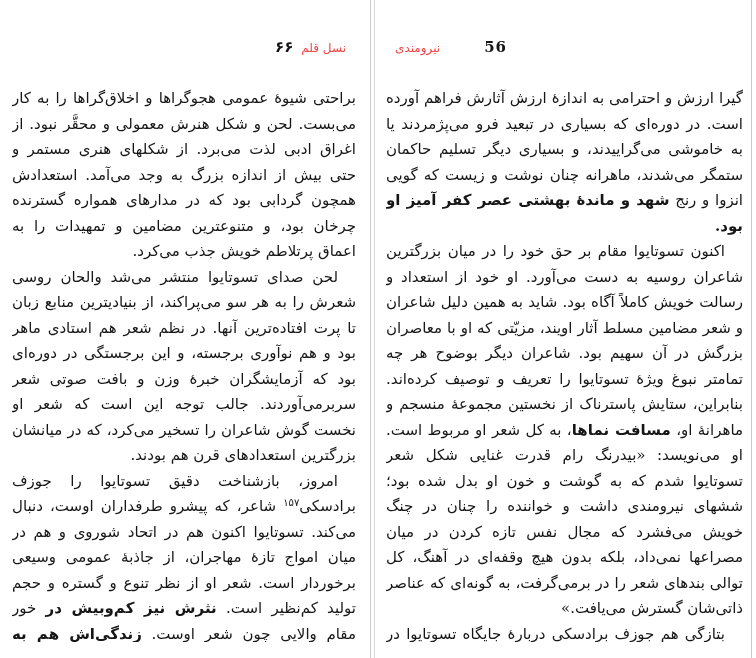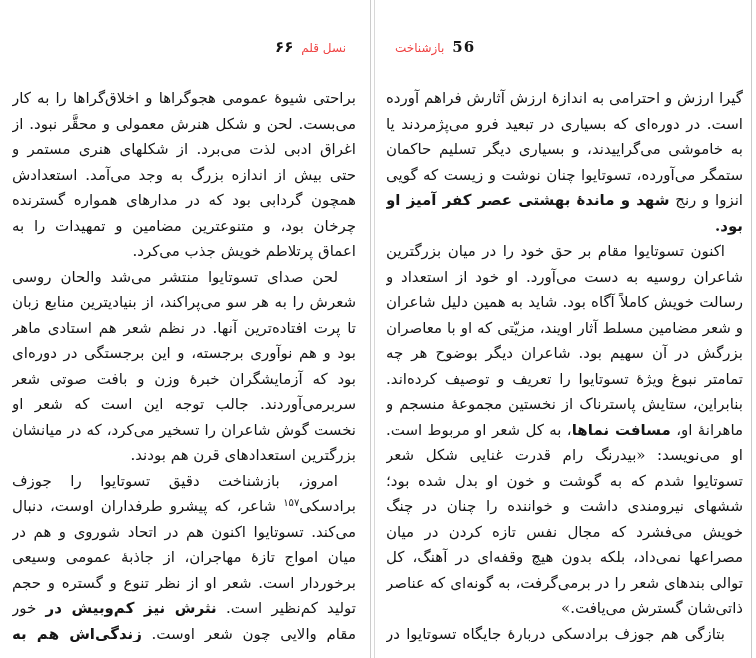--- a/index.html
+++ b/index.html
@@ -33,21 +33,21 @@
   .runhead {
     display: flex;
     direction: rtl;
     align-items: baseline;
     gap: 8px;
     height: 20px;
     font-size: 13px;
   }
   .runhead.inner-right { justify-content: flex-start; padding-right: 10px; }
   .runhead.inner-left  { justify-content: flex-end;  padding-left: 9px; }
-  .page-num   { font-weight: 700; font-size: 15px; letter-spacing: 1px; }
+  .page-num   { font-weight: 700; font-size: 15px; letter-spacing: 1px; margin-left: 36px; }
   .run-title  { font-size: 12px; color: #ef4444; }
 
   .page-body {
     margin-top: 28px;
     height: 556px;
     overflow: hidden;
     direction: rtl;
     text-align: justify;
     font-size: 15px;
     line-height: 25.5px;
@@ -76,24 +76,24 @@
     <div class="page-body" id="left-body">
         <p><span>براحتی شیوهٔ عمومی هجوگراها و اخلاق‌گراها را به کار می‌بست. لحن و شکل هنرش معمولی و محقَّر نبود. از اغراق ادبی لذت می‌برد. از شکلهای هنری مستمر و حتی بیش از اندازه بزرگ به وجد می‌آمد. استعدادش همچون گردابی بود که در مدارهای همواره گسترنده چرخان بود، و متنوعترین مضامین و تمهیدات را به اعماق پرتلاطم خویش جذب می‌کرد.</span></p>
         <p class="indent"><span>لحن صدای تسوتایوا منتشر می‌شد والحان روسی شعرش را به هر سو می‌پراکند، از بنیادیترین منابع زبان تا پرت افتاده‌ترین آنها. در نظم شعر هم استادی ماهر بود و هم نوآوری برجسته، و این برجستگی در دوره‌ای بود که آزمایشگران خبرهٔ وزن و بافت صوتی شعر سربرمی‌آوردند. جالب توجه این است که شعر او نخست گوش شاعران را تسخیر می‌کرد، که در میانشان بزرگترین استعدادهای قرن هم بودند.</span></p>
         <p class="indent"><span>امروز، بازشناخت دقیق تسوتایوا را جوزف برادسکی</span><sup>۱۵۷</sup><span> شاعر، که پیشرو طرفداران اوست، دنبال می‌کند. تسوتایوا اکنون هم در اتحاد شوروی و هم در میان امواج تازهٔ مهاجران، از جاذبهٔ عمومی وسیعی برخوردار است. شعر او از نظر تنوع و گستره و حجم تولید کم‌نظیر است. </span><span class="bold">نثرش نیز کم‌وبیش در</span><span> خور مقام والایی چون شعر اوست. </span><span class="bold">زندگی‌اش هم به طرزی</span></p>
       </div>
   </div>
 
   <div class="page page-right">
     <div class="runhead inner-left">
       <span class="page-num">56</span>
-      <span class="run-title">بازشناخت</span>
+      <span class="run-title">نیرومندی</span>
     </div>
     <div class="page-body" id="right-body">
-        <p><span>گیرا ارزش و احترامی به اندازهٔ ارزش آثارش فراهم آورده است. در دوره‌ای که بسیاری در تبعید فرو می‌پژمردند یا به خاموشی می‌گراییدند، و بسیاری دیگر تسلیم حاکمان ستمگر می‌آورده، تسوتایوا چنان نوشت و زیست که گویی انزوا و رنج </span><span class="bold">شهد و ماندهٔ بهشتی عصر کفر آمیز او بود.</span></p>
+        <p><span>گیرا ارزش و احترامی به اندازهٔ ارزش آثارش فراهم آورده است. در دوره‌ای که بسیاری در تبعید فرو می‌پژمردند یا به خاموشی می‌گراییدند، و بسیاری دیگر تسلیم حاکمان ستمگر می‌شدند، ماهرانه چنان نوشت و زیست که گویی انزوا و رنج </span><span class="bold">شهد و ماندهٔ بهشتی عصر کفر آمیز او بود.</span></p>
         <p class="indent"><span>اکنون تسوتایوا مقام بر حق خود را در میان بزرگترین شاعران روسیه به دست می‌آورد. او خود از استعداد و رسالت خویش کاملاً آگاه بود. شاید به همین دلیل شاعران و شعر مضامین مسلط آثار اویند، مزیّتی که او با معاصران بزرگش در آن سهیم بود. شاعران دیگر بوضوح هر چه تمامتر نبوغ ویژهٔ تسوتایوا را تعریف و توصیف کرده‌اند. بنابراین، ستایش پاسترناک از نخستین مجموعهٔ منسجم و ماهرانهٔ او، </span><span class="bold">مسافت نماها</span><span>، به کل شعر او مربوط است. او می‌نویسد: «بیدرنگ رام قدرت غنایی شکل شعر تسوتایوا شدم که به گوشت و خون او بدل شده بود؛ ششهای نیرومندی داشت و خواننده را چنان در چنگ خویش می‌فشرد که مجال نفس تازه کردن در میان مصراعها نمی‌داد، بلکه بدون هیچ وقفه‌ای در آهنگ، کل توالی بندهای شعر را در برمی‌گرفت، به گونه‌ای که عناصر ذاتی‌شان گسترش می‌یافت.»</span></p>
         <p class="indent"><span>بتازگی هم جوزف برادسکی دربارهٔ جایگاه تسوتایوا در دوران خویش و ادبیات روسی چنین نوشته است:</span></p>
       </div>
   </div>
 
   <div class="vline g1"></div>
   <div class="vline g2"></div>
   <div class="vline edge"></div>
 
 </div>

